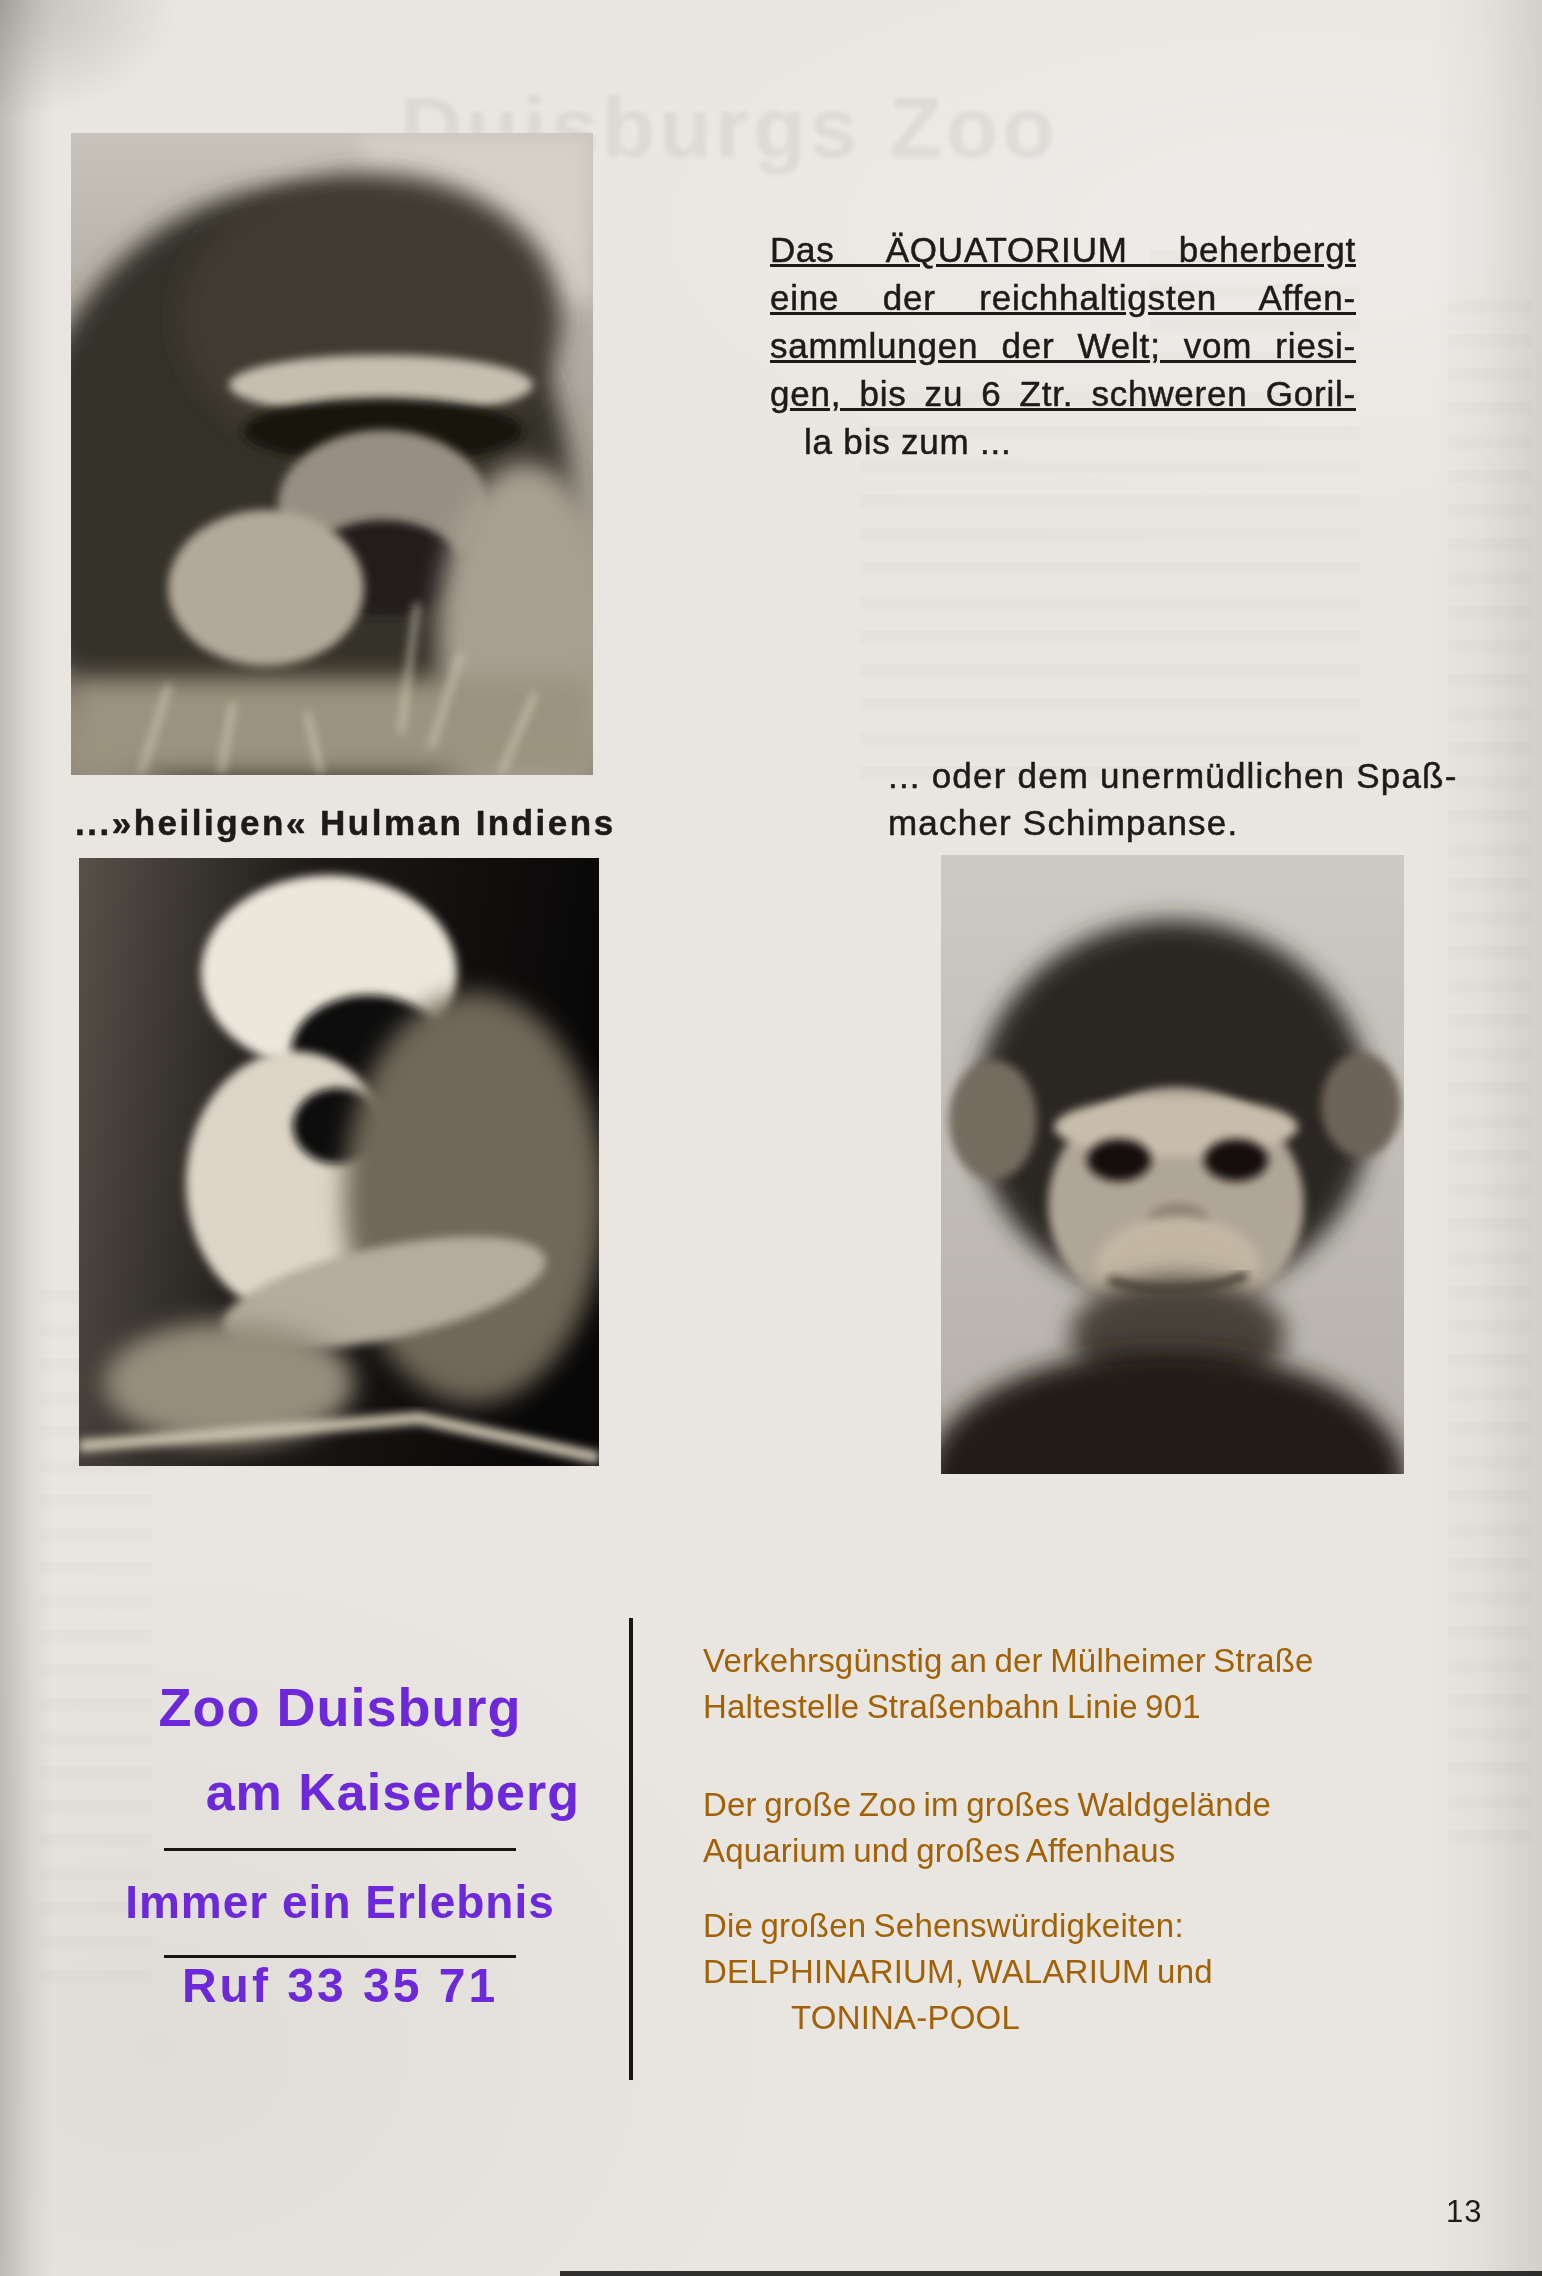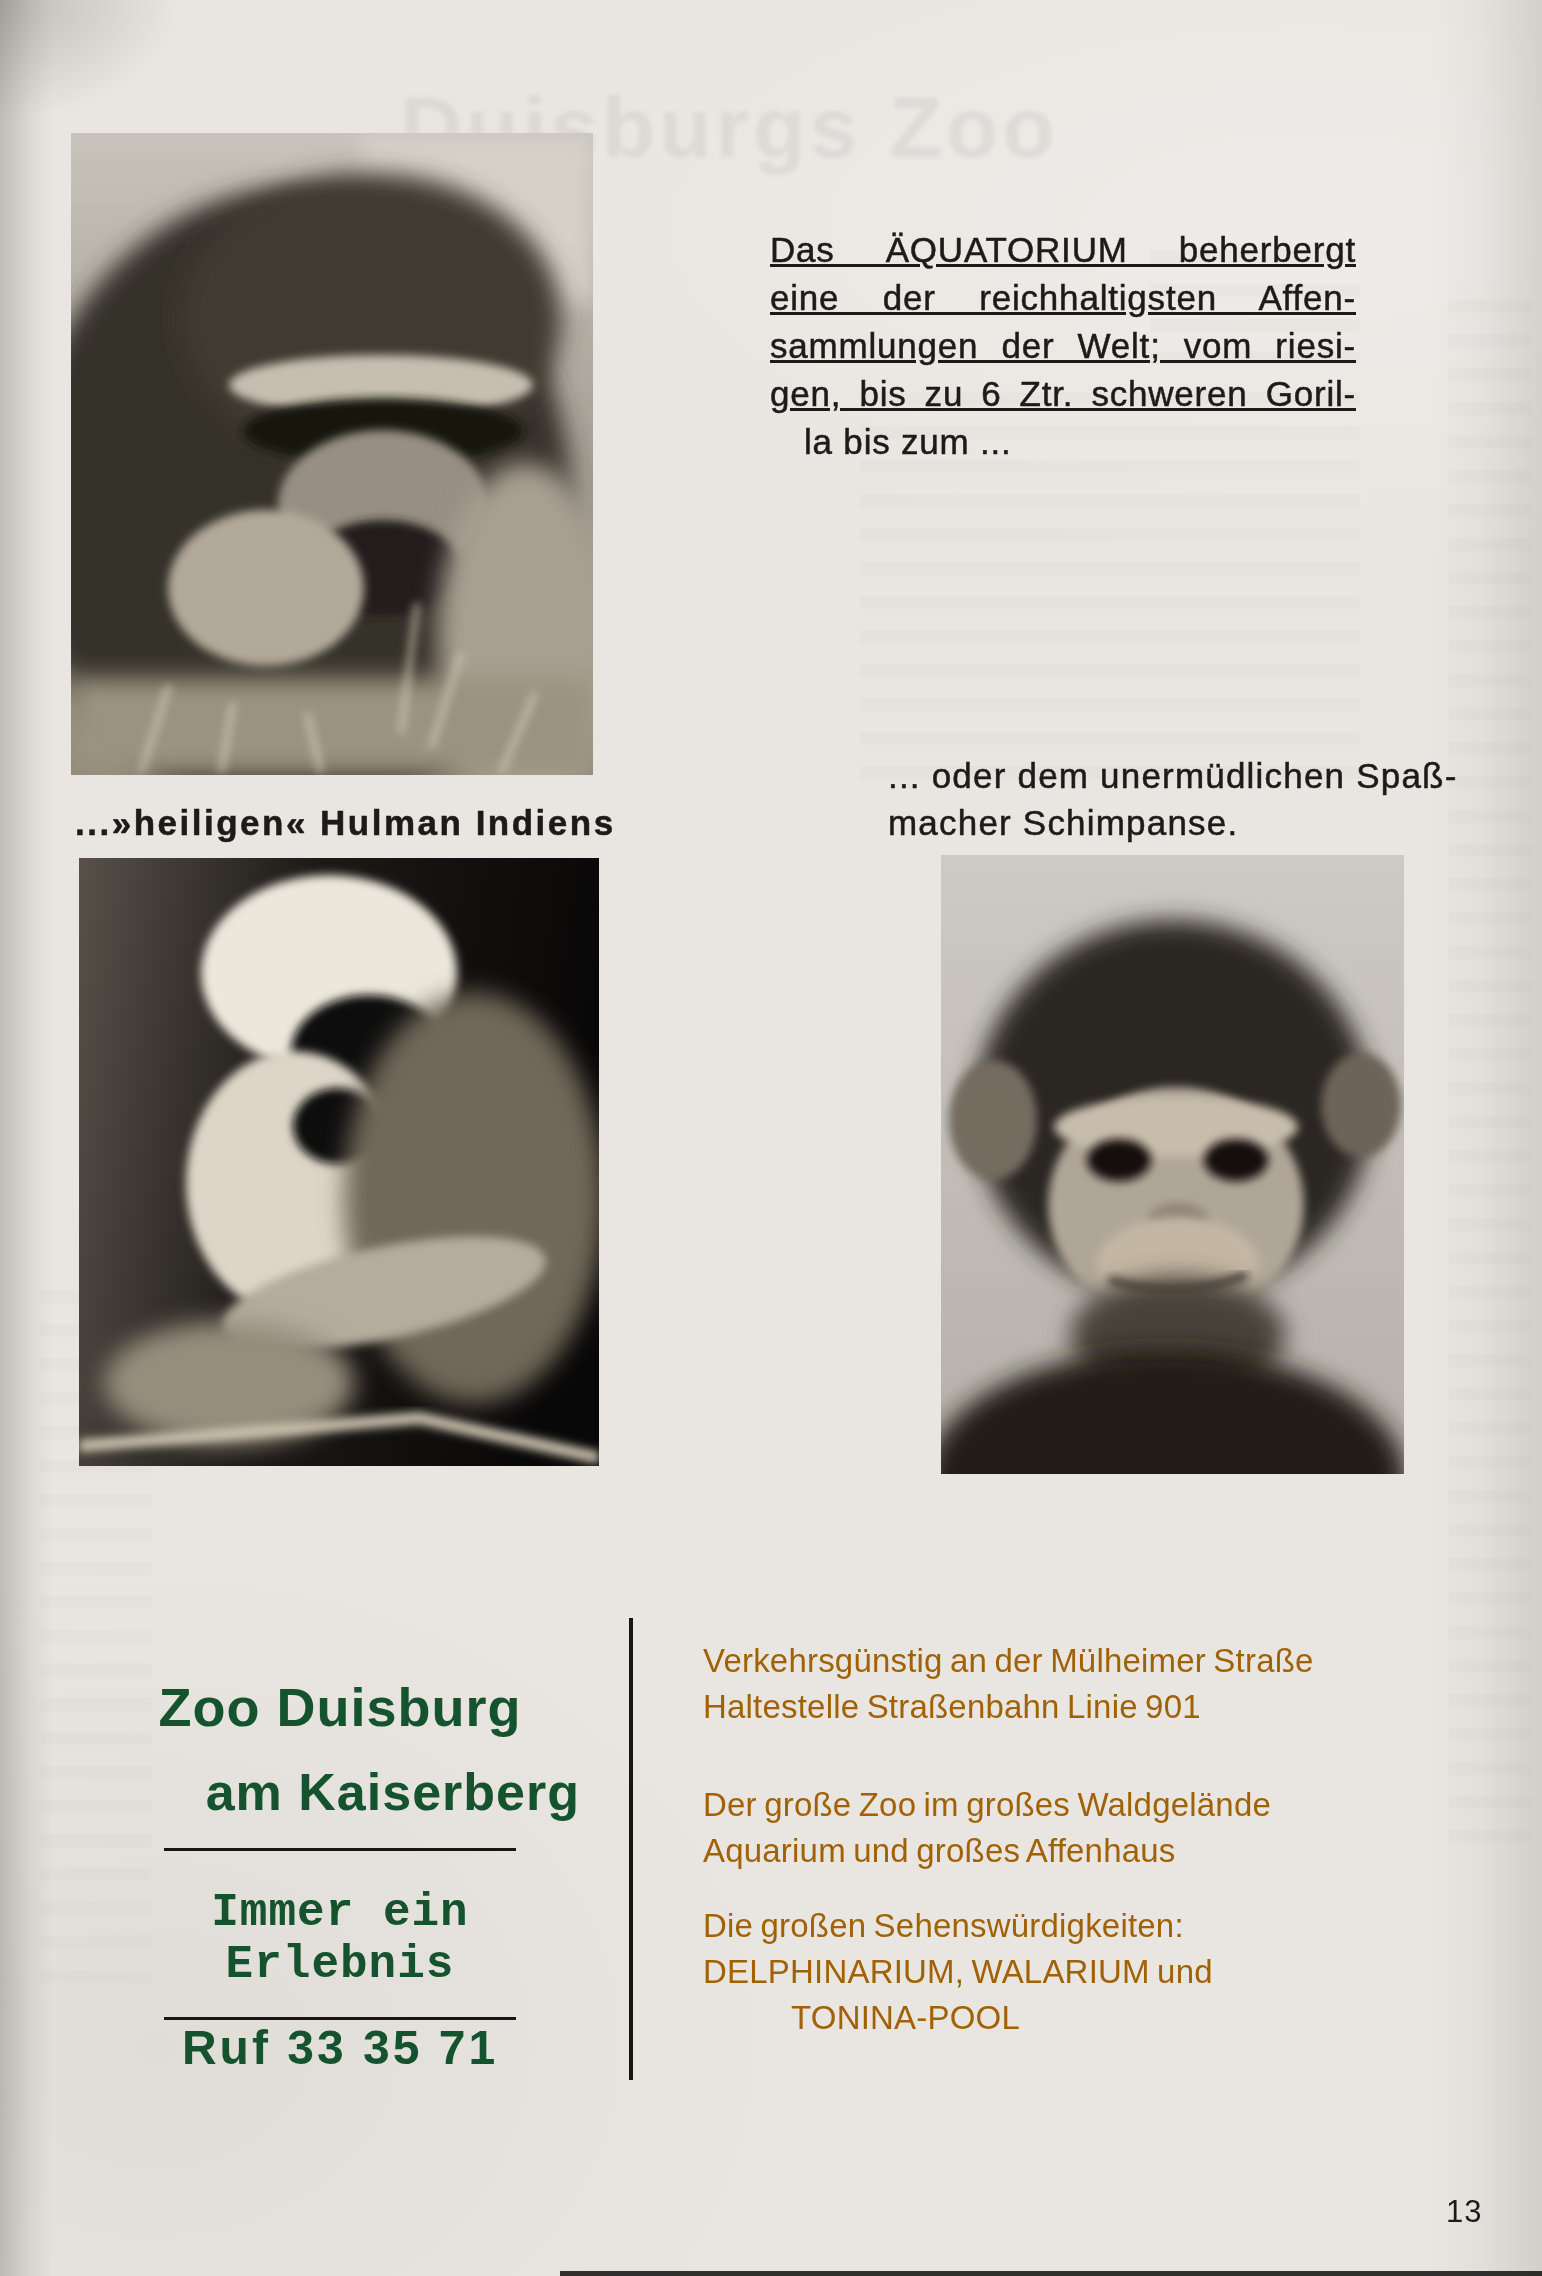--- a/index.html
+++ b/index.html
@@ -79,26 +79,26 @@
     font-size:35px;line-height:47px;letter-spacing:1.2px;
   }
 
   
   .ad-divider{
     position:absolute;left:629px;top:1618px;width:4px;height:462px;
     background:#181612;
   }
   .ad-left{
     position:absolute;left:100px;top:1676px;width:480px;
-    text-align:center;font-weight:bold;color:#14532d;
+    text-align:center;font-weight:bold;color:#6d28d9;
   }
   .ad-title{font-size:54px;letter-spacing:1px;}
   .ad-subtitle{font-size:52px;margin-top:24px;letter-spacing:1px;text-align:right;}
   .ad-rule{width:352px;height:3px;background:#181612;margin:26px auto 0 auto;}
-  .ad-slogan{font-size:46px;margin-top:36px;letter-spacing:1px;font-family:Liberation Mono, monospace;}
+  .ad-slogan{font-size:46px;margin-top:24px;letter-spacing:1px;}
   .ad-phone{font-size:48px;letter-spacing:3px;}
   .ad-info{position:absolute;left:703px;width:650px;font-size:33px;line-height:46px;letter-spacing:0.2px;word-spacing:-2px;color:#a16207;}
   .ad-info-1{top:1638px;}
   .ad-info-2{top:1782px;}
   .ad-info-3{top:1903px;}
   .indent{padding-left:88px;}
 
   .page-number{
     position:absolute;left:1446px;top:2194px;
     font-size:31px;letter-spacing:1px;

